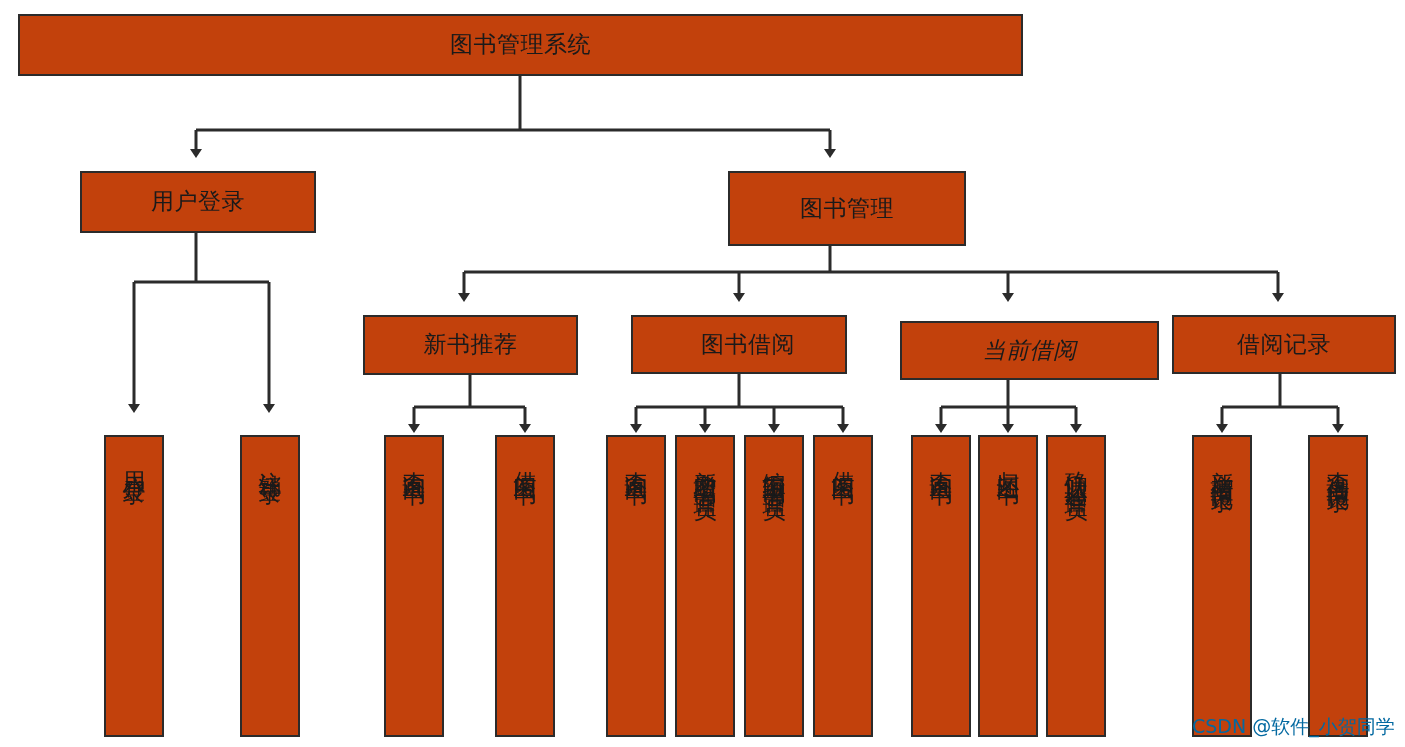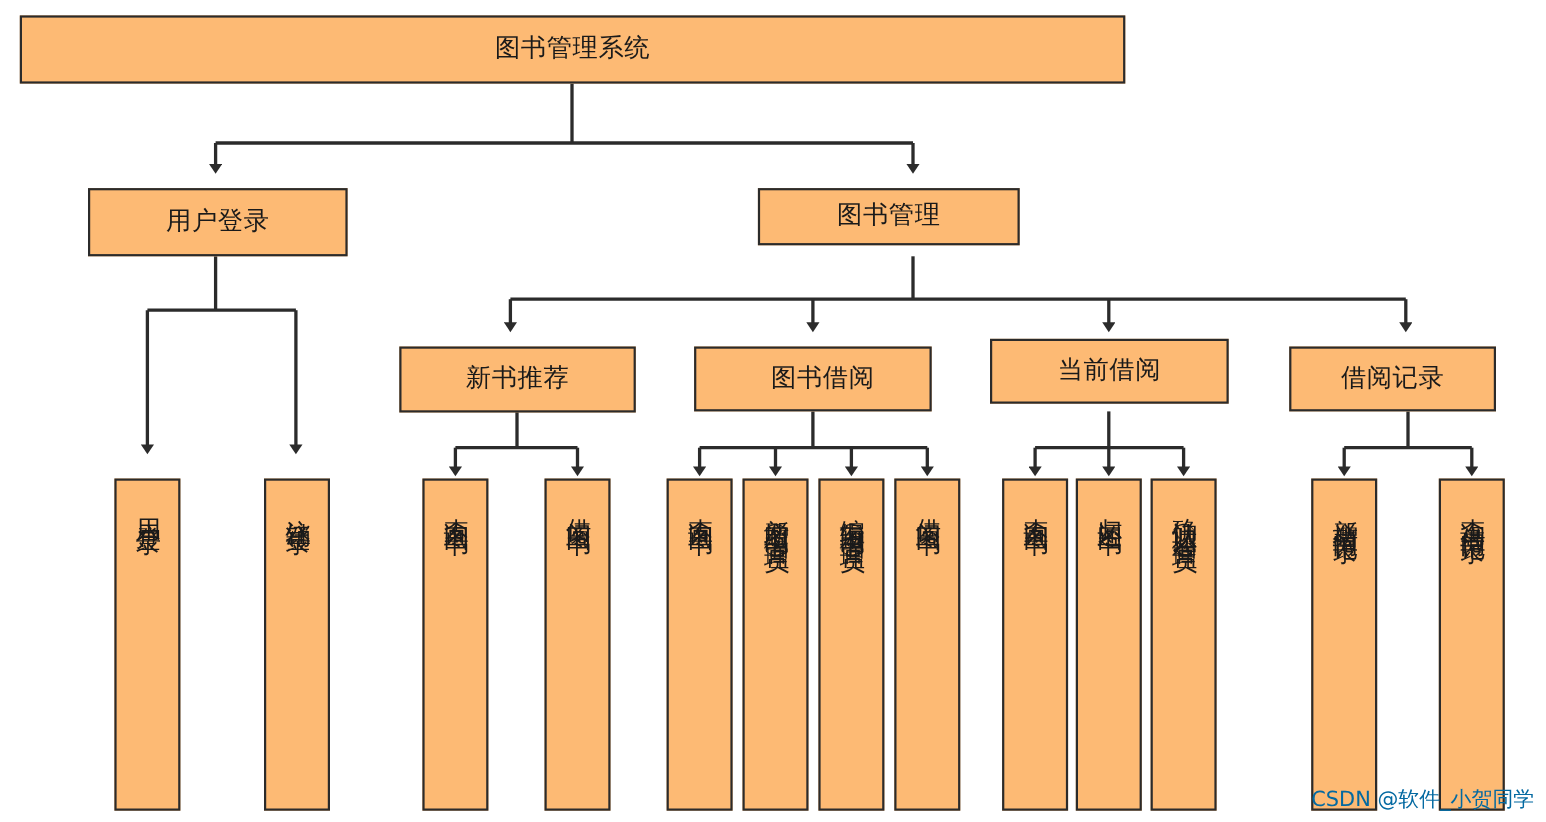--- a/index.html
+++ b/index.html
@@ -20,21 +20,21 @@
   #edge-layer {
     position: absolute;
     left: 0;
     top: 0;
     width: 1405px;
     height: 747px;
   }
   .node {
     position: absolute;
     box-sizing: border-box;
-    background: #fdba74;
+    background: #c2410c;
     border: 2px solid #2b2b2b;
     display: flex;
     align-items: center;
     justify-content: center;
     z-index: 2;
   }
   .node-label {
     color: #1a1a1a;
     line-height: 1.12;
     letter-spacing: 0.5px;
@@ -124,34 +124,34 @@
     </g>
   </svg>
 
   <div class="node root horizontal" style="left:18px; top:14px; width:1005px; height:62px;">
     <span class="node-label">图书管理系统</span>
   </div>
 
   <div class="node horizontal" style="left:80px; top:171px; width:236px; height:62px;">
     <span class="node-label">用户登录</span>
   </div>
-  <div class="node horizontal" style="left:689px; top:171px; width:238px; height:52px;">
+  <div class="node horizontal" style="left:728px; top:171px; width:238px; height:75px;">
     <span class="node-label">图书管理</span>
   </div>
 
   <div class="node horizontal" style="left:363px; top:315px; width:215px; height:60px;">
     <span class="node-label">新书推荐</span>
   </div>
   <div class="node horizontal" style="left:631px; top:315px; width:216px; height:59px;padding-left:18px;">
     <span class="node-label">图书借阅</span>
   </div>
-  <div class="node horizontal" style="left:900px; top:308px; width:217px; height:59px;">
+  <div class="node horizontal" style="left:900px; top:321px; width:259px; height:59px;font-style:italic;">
     <span class="node-label">当前借阅</span>
   </div>
-  <div class="node horizontal" style="left:1172px; top:315px; width:188px; height:59px;">
+  <div class="node horizontal" style="left:1172px; top:315px; width:224px; height:59px;">
     <span class="node-label">借阅记录</span>
   </div>
 
   <div class="node leaf" style="left:104px; top:435px; width:60px; height:302px;">
     <span class="node-label">用户登录</span>
   </div>
   <div class="node leaf" style="left:240px; top:435px; width:60px; height:302px;">
     <span class="node-label">注销登录</span>
   </div>
 

